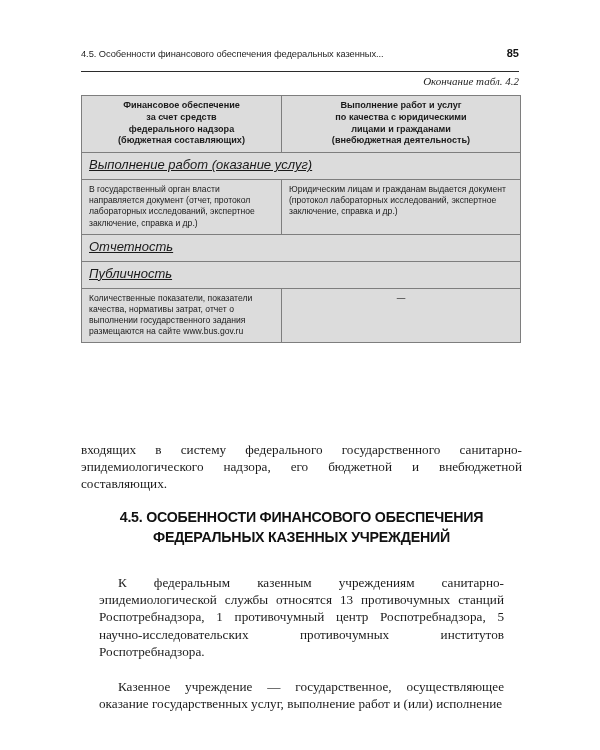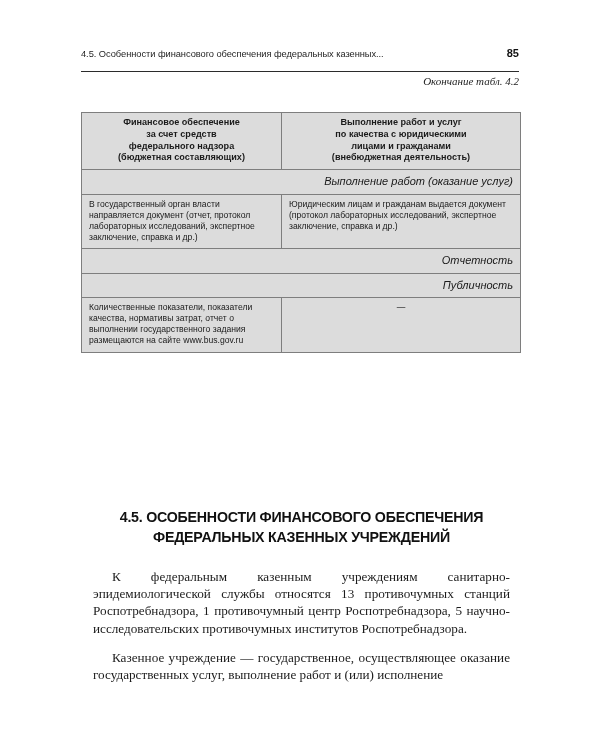--- a/index.html
+++ b/index.html
@@ -63,21 +63,20 @@
     position: absolute;
     left: 81px;
     top: 95px;
     width: 439px;
   }
   table.main-tbl {
     width: 439px;
     border-collapse: collapse;
     table-layout: fixed;
     font-size: 8.6px;
-    margin-top: 17px;
   }
   table.main-tbl td {
     border: 0.9px solid #7e7e7e;
     vertical-align: top;
     padding: 4px 7px 5px 7px;
     line-height: 1.30;
     background: #dcdcdc;
     color: #1a1a1a;
   }
   col.c1 { width: 200px; }
@@ -88,25 +87,26 @@
     text-align: center;
     font-weight: bold;
     font-size: 9.1px;
     line-height: 1.33;
     padding: 7px 6px 7px 6px;
     vertical-align: middle;
   }
 
   td.sect {
     background: #ffffff;
-    text-align: right;
+    text-align: left;
     font-style: italic;
-    font-size: 11px;
+    font-size: 13px;
     padding: 3.5px 6px 4px 6px;
     color: #1c1c1c;
+    text-decoration: underline;
   }
 
   td.dash {
     text-align: center;
     vertical-align: top;
     padding-top: 5px;
     color: #3a3a3a;
   }
 
   
@@ -155,21 +155,21 @@
     transform: scaleX(0.93);
     transform-origin: center top;
   }
 
   .para-body {
     position: absolute;
     left: 81px;
     top: 556px;
     width: 441px;
   }
-  .para-body p { margin: 12px; }
+  .para-body p { margin: 18px; }
   .ital { font-style: italic; }
 </style>
 </head>
 <body>
 
 <div class="page">
 
   <div class="running-head">
     <span class="running-head-title">4.5. Особенности финансового обеспечения федеральных казенных...</span>
     <span class="running-head-page">85</span>
@@ -216,20 +216,21 @@
         </tr>
         <tr>
           <td>Количественные показатели, показатели качества, нормативы затрат, отчет о выполнении государственного задания размещаются на сайте www.bus.gov.ru</td>
           <td class="dash">—</td>
         </tr>
       </tbody>
     </table>
   </div>
 
 
+  <div class="body-serif para-after-table">входящих в систему федерального государственного санитарно-эпидемиологического надзора, его бюджетной и внебюджетной составляющих.</div>
 
   <div class="sec-heading">
     <div>4.5. ОСОБЕННОСТИ ФИНАНСОВОГО ОБЕСПЕЧЕНИЯ</div>
     <div>ФЕДЕРАЛЬНЫХ КАЗЕННЫХ УЧРЕЖДЕНИЙ</div>
   </div>
 
   <div class="body-serif para-body">
     <p class="indent">К федеральным казенным учреждениям санитарно-эпидемиологической службы относятся 13 противочумных станций Роспотребнадзора, 1 противочумный центр Роспотребнадзора, 5 научно-исследовательских противочумных институтов Роспотребнадзора.</p>
     <p class="indent">Казенное учреждение — государственное, осуществляющее оказание государственных услуг, выполнение работ и (или) исполнение</p>
   </div>

